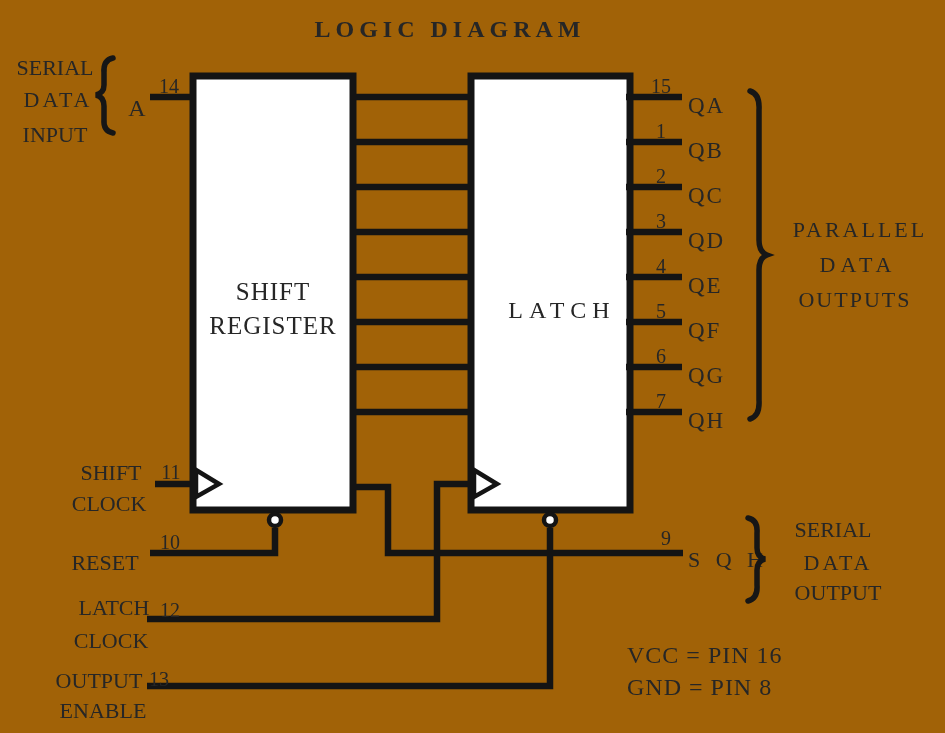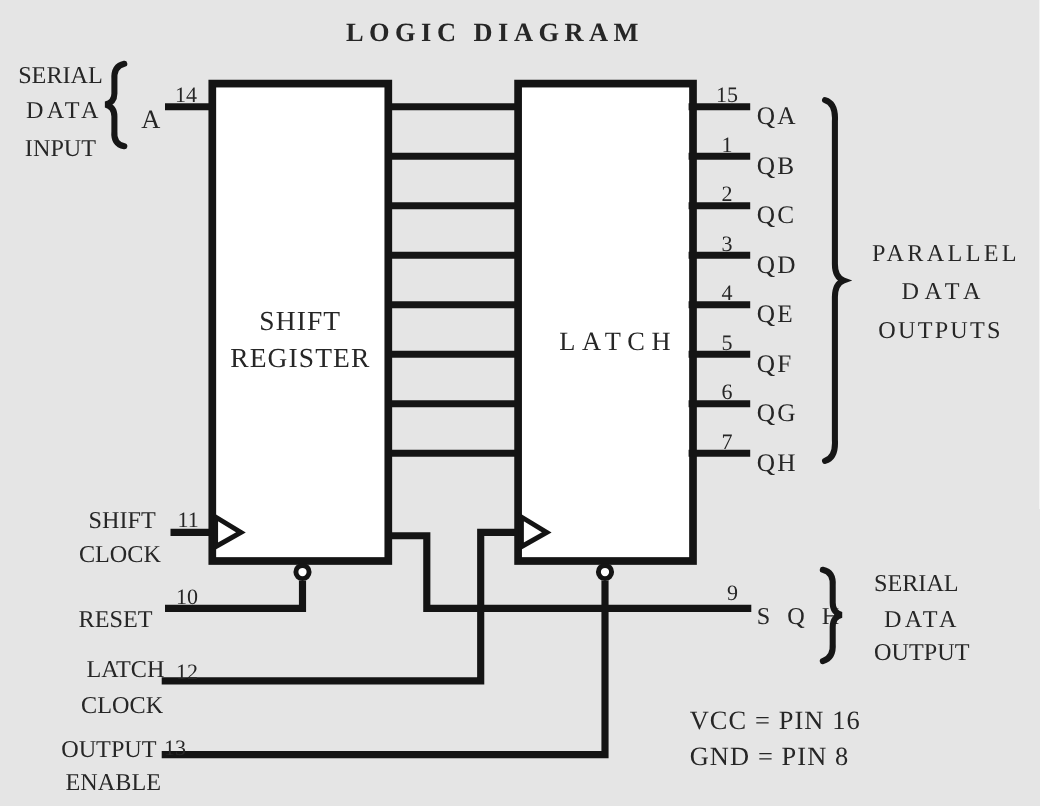--- a/index.html
+++ b/index.html
@@ -1,16 +1,16 @@
 <!DOCTYPE html>
 <html><head>
 <meta charset="utf-8">
 <style>
   html,body{margin:0;padding:0;background:#ffffff;}
-  .stage{width:945px;height:733px;position:relative;background:#e5e5e5;overflow:hidden;}
+  .stage{width:945px;height:733px;position:relative;background:#a16207;overflow:hidden;}
   svg{display:block;}
   .box{fill:#ffffff;stroke:#141414;stroke-width:7;}
   .wire{stroke:#141414;stroke-width:6.5;fill:none;}
   .brace{stroke:#161616;stroke-width:5.5;fill:none;stroke-linecap:round;}
   .tri{fill:#ffffff;stroke:#141414;stroke-width:4.5;}
   .bubble{fill:#ffffff;stroke:#141414;stroke-width:4.5;}
   text{fill:#262626;font-family:"Liberation Serif",serif;}
   .title-txt{font-size:24px;font-weight:bold;letter-spacing:5px;}
   .block-lbl{font-size:25px;letter-spacing:1px;}
   .latch-lbl{font-size:24px;letter-spacing:6px;}

